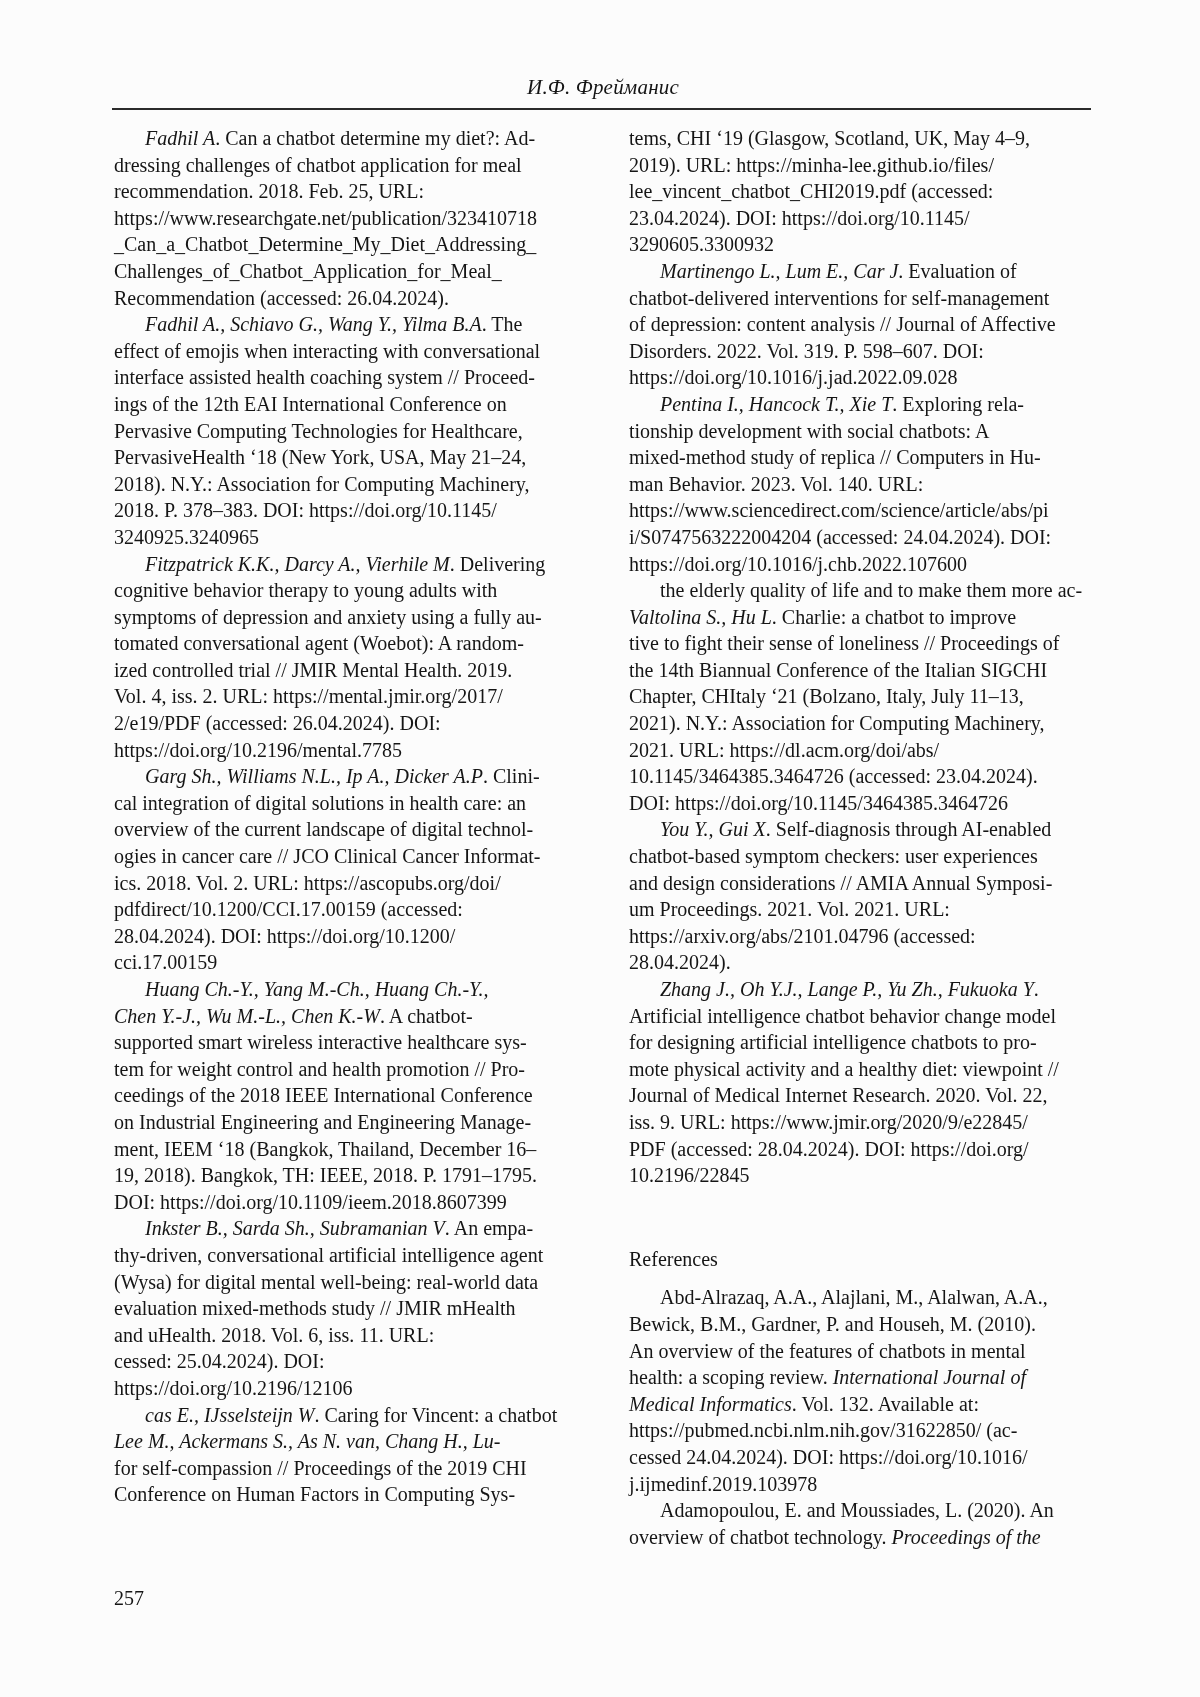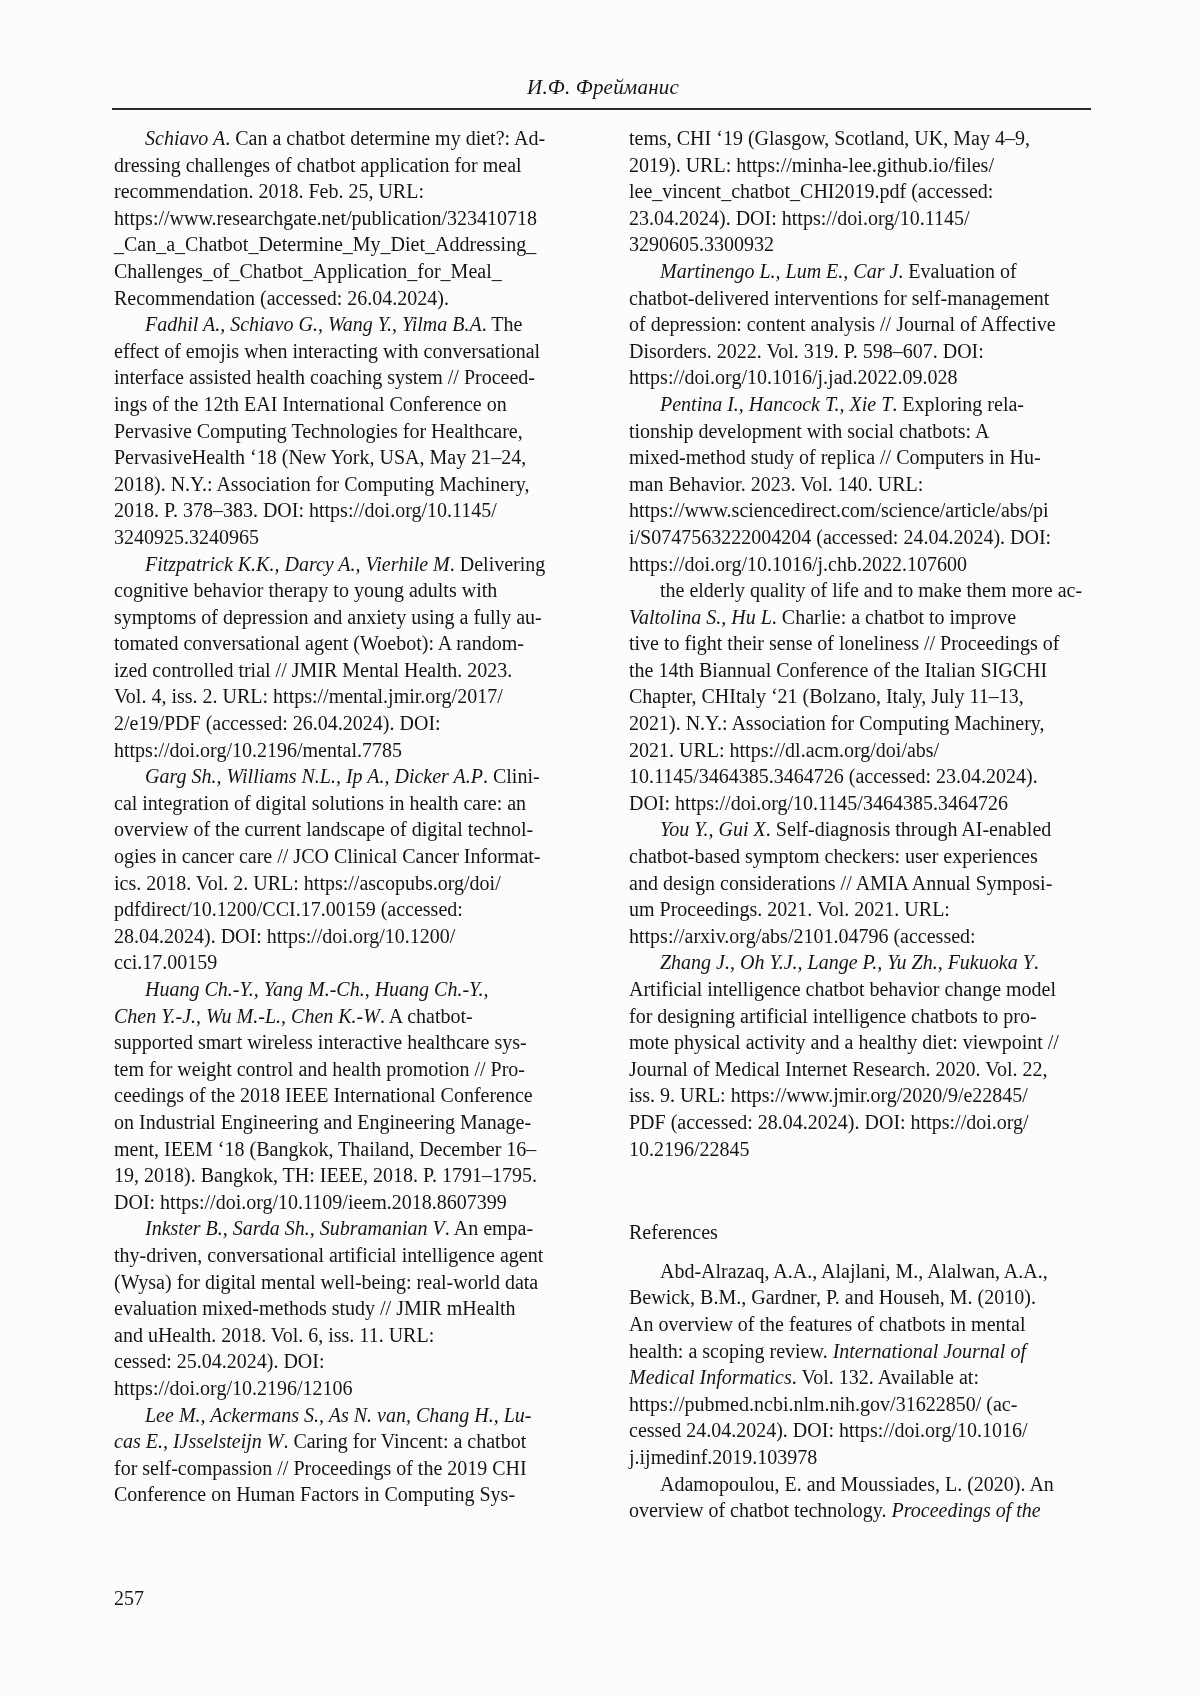--- a/index.html
+++ b/index.html
@@ -72,21 +72,21 @@
 </style>
 </head>
 <body>
 
 <div class="page">
   <div class="header-author">И.Ф. Фрейманис</div>
   <div class="header-rule"></div>
 
   <div class="col col-left">
       <div class="para indent">
-        <div class="line"><span class="r-i">Schiavo A</span><span class="r-n">. Can a chatbot determine my diet?: Ad-</span></div>
+        <div class="line"><span class="r-i">Fadhil A</span><span class="r-n">. Can a chatbot determine my diet?: Ad-</span></div>
         <div class="line"><span class="r-n">dressing challenges of chatbot application for meal</span></div>
         <div class="line"><span class="r-n">recommendation. 2018. Feb. 25, URL:</span></div>
         <div class="line"><span class="r-n">https://www.researchgate.net/publication/323410718</span></div>
         <div class="line"><span class="r-n">_Can_a_Chatbot_Determine_My_Diet_Addressing_</span></div>
         <div class="line"><span class="r-n">Challenges_of_Chatbot_Application_for_Meal_</span></div>
         <div class="line"><span class="r-n">Recommendation (accessed: 26.04.2024).</span></div>
       </div>
       <div class="para indent">
         <div class="line"><span class="r-i">Fadhil A., Schiavo G., Wang Y., Yilma B.A</span><span class="r-n">. The</span></div>
         <div class="line"><span class="r-n">effect of emojis when interacting with conversational</span></div>
@@ -96,21 +96,21 @@
         <div class="line"><span class="r-n">PervasiveHealth ‘18 (New York, USA, May 21–24,</span></div>
         <div class="line"><span class="r-n">2018). N.Y.: Association for Computing Machinery,</span></div>
         <div class="line"><span class="r-n">2018. P. 378–383. DOI: https://doi.org/10.1145/</span></div>
         <div class="line"><span class="r-n">3240925.3240965</span></div>
       </div>
       <div class="para indent">
         <div class="line"><span class="r-i">Fitzpatrick K.K., Darcy A., Vierhile M</span><span class="r-n">. Delivering</span></div>
         <div class="line"><span class="r-n">cognitive behavior therapy to young adults with</span></div>
         <div class="line"><span class="r-n">symptoms of depression and anxiety using a fully au-</span></div>
         <div class="line"><span class="r-n">tomated conversational agent (Woebot): A random-</span></div>
-        <div class="line"><span class="r-n">ized controlled trial // JMIR Mental Health. 2023.</span></div>
+        <div class="line"><span class="r-n">ized controlled trial // JMIR Mental Health. 2019.</span></div>
         <div class="line"><span class="r-n">Vol. 4, iss. 2. URL: https://mental.jmir.org/2017/</span></div>
         <div class="line"><span class="r-n">2/e19/PDF (accessed: 26.04.2024). DOI:</span></div>
         <div class="line"><span class="r-n">https://doi.org/10.2196/mental.7785</span></div>
       </div>
       <div class="para indent">
         <div class="line"><span class="r-i">Garg Sh., Williams N.L., Ip A., Dicker A.P</span><span class="r-n">. Clini-</span></div>
         <div class="line"><span class="r-n">cal integration of digital solutions in health care: an</span></div>
         <div class="line"><span class="r-n">overview of the current landscape of digital technol-</span></div>
         <div class="line"><span class="r-n">ogies in cancer care // JCO Clinical Cancer Informat-</span></div>
         <div class="line"><span class="r-n">ics. 2018. Vol. 2. URL: https://ascopubs.org/doi/</span></div>
@@ -132,22 +132,22 @@
       <div class="para indent">
         <div class="line"><span class="r-i">Inkster B., Sarda Sh., Subramanian V</span><span class="r-n">. An empa-</span></div>
         <div class="line"><span class="r-n">thy-driven, conversational artificial intelligence agent</span></div>
         <div class="line"><span class="r-n">(Wysa) for digital mental well-being: real-world data</span></div>
         <div class="line"><span class="r-n">evaluation mixed-methods study // JMIR mHealth</span></div>
         <div class="line"><span class="r-n">and uHealth. 2018. Vol. 6, iss. 11. URL:</span></div>
         <div class="line"><span class="r-n">cessed: 25.04.2024). DOI:</span></div>
         <div class="line"><span class="r-n">https://doi.org/10.2196/12106</span></div>
       </div>
       <div class="para indent">
+        <div class="line"><span class="r-i">cas E., IJsselsteijn W</span><span class="r-n">. Caring for Vincent: a chatbot</span></div>
         <div class="line"><span class="r-i">Lee M., Ackermans S., As N. van, Chang H., Lu-</span></div>
-        <div class="line"><span class="r-i">cas E., IJsselsteijn W</span><span class="r-n">. Caring for Vincent: a chatbot</span></div>
         <div class="line"><span class="r-n">for self-compassion // Proceedings of the 2019 CHI</span></div>
         <div class="line"><span class="r-n">Conference on Human Factors in Computing Sys-</span></div>
       </div>
     </div>
 
   <div class="col col-right">
       <div class="para">
         <div class="line"><span class="r-n">tems, CHI ‘19 (Glasgow, Scotland, UK, May 4–9,</span></div>
         <div class="line"><span class="r-n">2019). URL: https://minha-lee.github.io/files/</span></div>
         <div class="line"><span class="r-n">lee_vincent_chatbot_CHI2019.pdf (accessed:</span></div>
@@ -180,20 +180,21 @@
         <div class="line"><span class="r-n">2021. URL: https://dl.acm.org/doi/abs/</span></div>
         <div class="line"><span class="r-n">10.1145/3464385.3464726 (accessed: 23.04.2024).</span></div>
         <div class="line"><span class="r-n">DOI: https://doi.org/10.1145/3464385.3464726</span></div>
       </div>
       <div class="para indent">
         <div class="line"><span class="r-i">You Y., Gui X</span><span class="r-n">. Self-diagnosis through AI-enabled</span></div>
         <div class="line"><span class="r-n">chatbot-based symptom checkers: user experiences</span></div>
         <div class="line"><span class="r-n">and design considerations // AMIA Annual Symposi-</span></div>
         <div class="line"><span class="r-n">um Proceedings. 2021. Vol. 2021. URL:</span></div>
         <div class="line"><span class="r-n">https://arxiv.org/abs/2101.04796 (accessed:</span></div>
+        <div class="line"><span class="r-n">28.04.2024).</span></div>
       </div>
       <div class="para indent">
         <div class="line"><span class="r-i">Zhang J., Oh Y.J., Lange P., Yu Zh., Fukuoka Y</span><span class="r-n">.</span></div>
         <div class="line"><span class="r-n">Artificial intelligence chatbot behavior change model</span></div>
         <div class="line"><span class="r-n">for designing artificial intelligence chatbots to pro-</span></div>
         <div class="line"><span class="r-n">mote physical activity and a healthy diet: viewpoint //</span></div>
         <div class="line"><span class="r-n">Journal of Medical Internet Research. 2020. Vol. 22,</span></div>
         <div class="line"><span class="r-n">iss. 9. URL: https://www.jmir.org/2020/9/e22845/</span></div>
         <div class="line"><span class="r-n">PDF (accessed: 28.04.2024). DOI: https://doi.org/</span></div>
         <div class="line"><span class="r-n">10.2196/22845</span></div>

